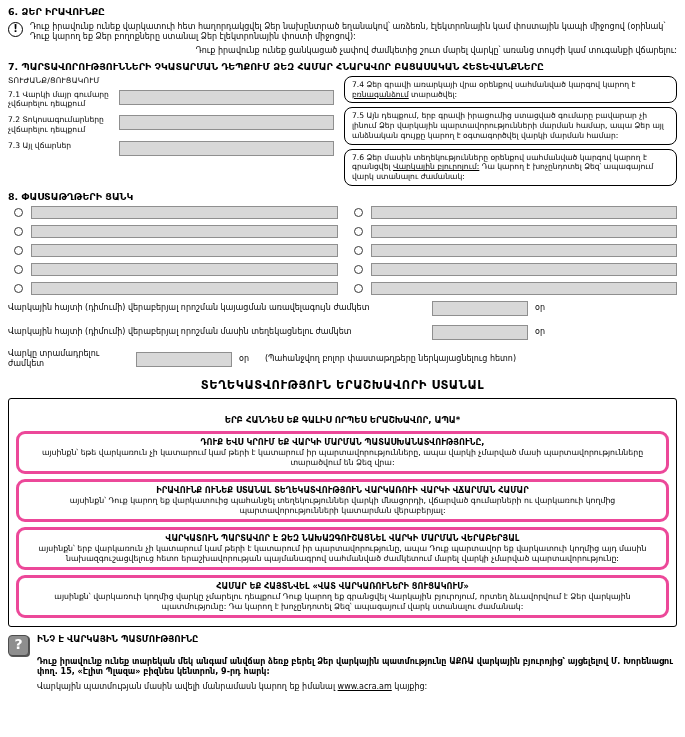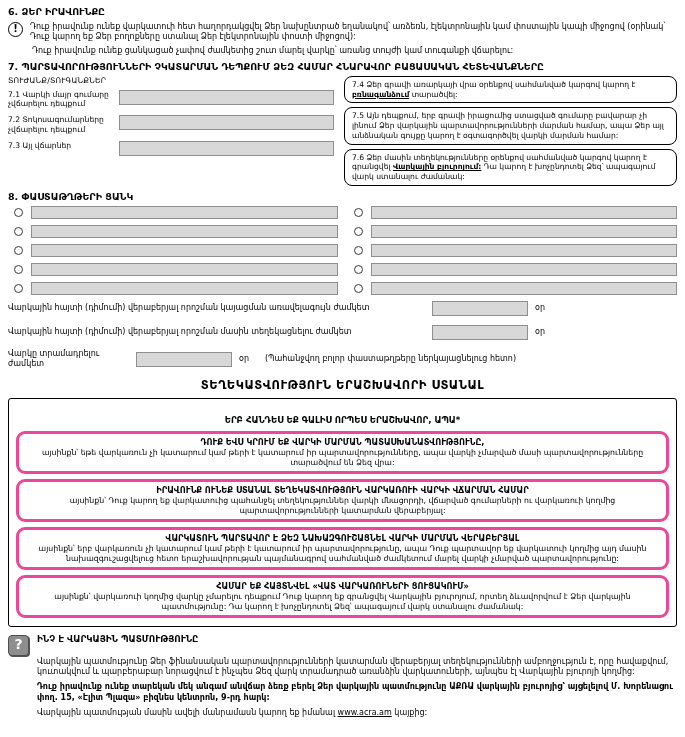--- a/index.html
+++ b/index.html
@@ -16,34 +16,34 @@
 
   
   .info-row { display:flex; gap:7px; margin-bottom:3px; align-items:flex-start; }
   .info-icon {
     flex:0 0 15px; width:15px; height:15px; margin-top:1px;
     border:1.6px solid #000; border-radius:50%;
     display:flex; align-items:center; justify-content:center;
     font-weight:bold; font-size:10px;
   }
   .s6-p1 { flex:1; padding-top:1px; }
-  .s6-p2 { margin:0 0 5px 24px; }
+  .s6-p2 { margin:0 0 5px 24px;text-align:right; }
 
   
   .s7-title { max-width:610px; margin-bottom:3px; }
   .s7-grid { display:flex; gap:10px; margin-bottom:5px; }
   .s7-left { flex:0 0 326px; }
   .s7-fines { font-size:7.6px; letter-spacing:.2px; margin-bottom:4px; }
   .s7-row { display:flex; gap:5px; margin-bottom:6px; align-items:flex-start; }
   .s7-row .lbl { flex:0 0 106px; font-size:7.6px; }
   .field { background:#d8d8d8; border:1px solid #8f8f8f; }
   .s7-row .field { flex:1; height:15px; }
   .s7-right { flex:1; display:flex; flex-direction:column; gap:4px; }
   .note-box { border:1px solid #000; border-radius:8px; padding:3px 7px; font-size:7.6px; }
-  .note-em { font-weight:bold; text-decoration:underline; }
+  .note-em { font-weight:normal; text-decoration:underline; }
 
   
   .s8-grid { display:flex; gap:16px; margin:2px 0 6px 6px; }
   .s8-col { flex:1; display:flex; flex-direction:column; gap:6px; }
   .doc-row { display:flex; align-items:center; gap:8px; }
   .radio { flex:0 0 9px; width:9px; height:9px; border:1.2px solid #3a3a3a; border-radius:50%; background:#fff; }
   .doc-row .field { flex:1; height:13px; }
 
   
   .s9 { margin-bottom:2px; }
@@ -87,21 +87,21 @@
       <div class="info-icon">!</div>
       <div class="s6-p1">Դուք իրավունք ունեք վարկատուի հետ հաղորդակցվել Ձեր նախընտրած եղանակով՝ առձեռն, էլեկտրոնային կամ փոստային կապի միջոցով (օրինակ՝ Դուք կարող եք Ձեր բողոքները ստանալ Ձեր էլեկտրոնային փոստի միջոցով):</div>
     </div>
     <div class="s6-p2">Դուք իրավունք ունեք ցանկացած չափով ժամկետից շուտ մարել վարկը՝ առանց տույժի կամ տուգանքի վճարելու:</div>
   </div>
 
   <div>
     <div class="sec-title s7-title">7. ՊԱՐՏԱՎՈՐՈՒԹՅՈՒՆՆԵՐԻ ՉԿԱՏԱՐՄԱՆ ԴԵՊՔՈՒՄ ՁԵԶ ՀԱՄԱՐ ՀՆԱՐԱՎՈՐ ԲԱՑԱՍԱԿԱՆ ՀԵՏԵՎԱՆՔՆԵՐԸ</div>
     <div class="s7-grid">
       <div class="s7-left">
-        <div class="s7-fines">ՏՈՒԺԱՆՔ/ՏՈՒԳԱՆՔՆԵՐ</div>
+        <div class="s7-fines">ՏՈՒԺԱՆՔ/ՑՈՒՑԱԿՈՒՄ</div>
         <div class="s7-row">
           <span class="lbl">7.1 Վարկի մայր գումարը չվճարելու դեպքում</span>
           <div class="field"></div>
         </div>
         <div class="s7-row">
           <span class="lbl">7.2 Տոկոսագումարները չվճարելու դեպքում</span>
           <div class="field"></div>
         </div>
         <div class="s7-row">
           <span class="lbl">7.3 Այլ վճարներ</span>
@@ -204,21 +204,20 @@
     <div class="g-item">
       <span class="g-head">ՀԱՄԱՐ ԵՔ ՀԱՅՏՆՎԵԼ «ՎԱՏ ՎԱՐԿԱՌՈՒՆԵՐԻ ՑՈՒՑԱԿՈՒՄ»</span><br>
       <span>այսինքն՝ վարկառուի կողմից վարկը չմարելու դեպքում Դուք կարող եք գրանցվել Վարկային բյուրոյում, որտեղ ձևավորվում է Ձեր վարկային պատմությունը: Դա կարող է խոչընդոտել Ձեզ՝ ապագայում վարկ ստանալու ժամանակ:</span>
     </div>
   </div>
 
   <div class="ch">
     <div class="q-icon">?</div>
     <div class="ch-body">
       <div class="ch-title">ԻՆՉ Է ՎԱՐԿԱՅԻՆ ՊԱՏՄՈՒԹՅՈՒՆԸ</div>
-      <div class="ch-p">Վարկային պատմությունը Ձեր ֆինանսական պարտավորությունների կատարման վերաբերյալ տեղեկությունների ամբողջություն է, որը հավաքվում, կուտակվում և պարբերաբար նորացվում է ինչպես Ձեզ վարկ տրամադրած առանձին վարկատուների, այնպես էլ Վարկային բյուրոյի կողմից:</div>
       <div class="ch-p bold">Դուք իրավունք ունեք տարեկան մեկ անգամ անվճար ձեռք բերել Ձեր վարկային պատմությունը ԱՔՌԱ վարկային բյուրոյից՝ այցելելով Մ. Խորենացու փող. 15, «Էլիտ Պլազա» բիզնես կենտրոն, 9-րդ հարկ:</div>
       <div class="ch-p">
         <span>Վարկային պատմության մասին ավելի մանրամասն կարող եք իմանալ </span><span class="link">www.acra.am</span><span> կայքից:</span>
       </div>
     </div>
   </div>
 
 </div>
 
 </body></html>

